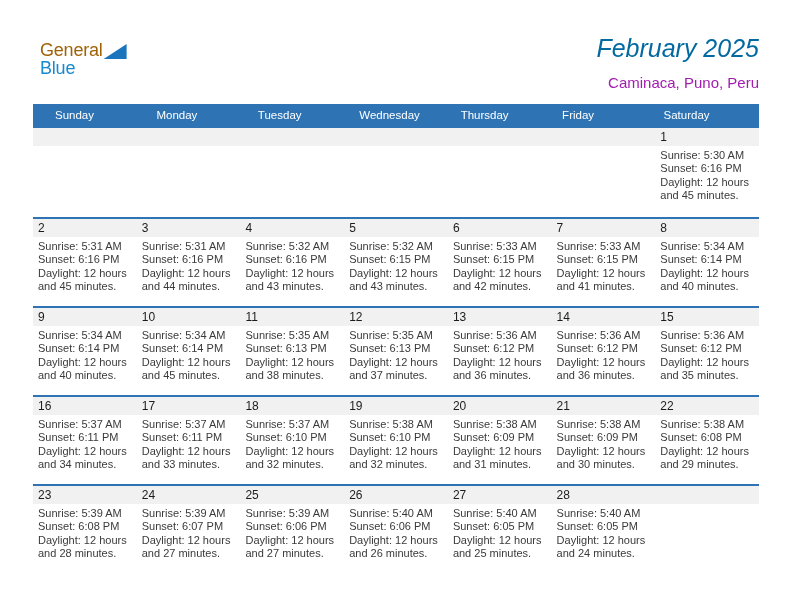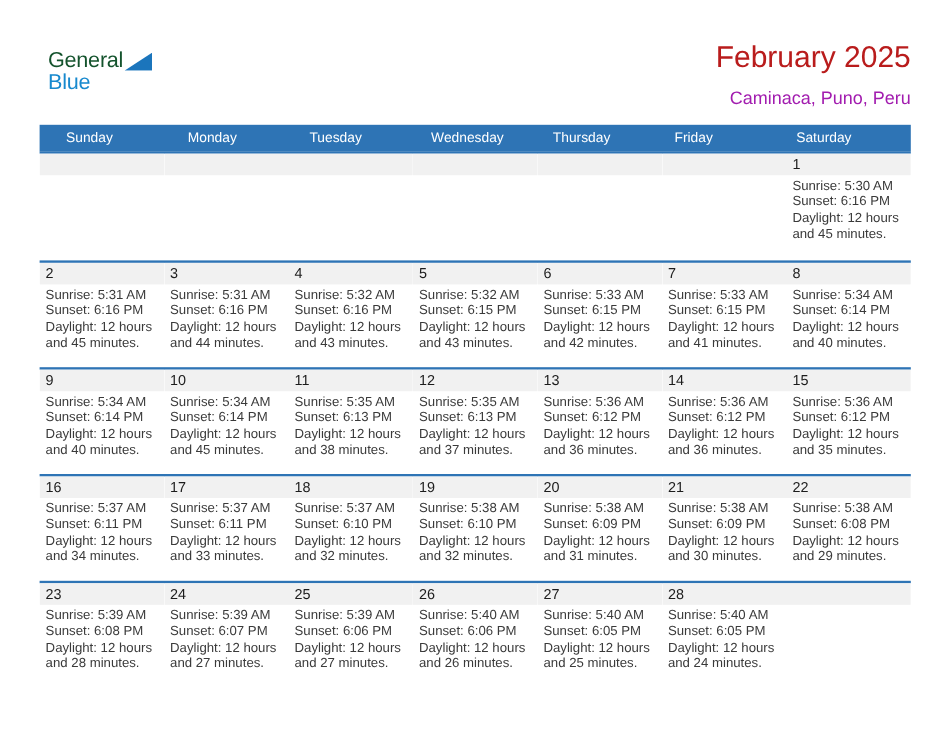--- a/index.html
+++ b/index.html
@@ -5,27 +5,27 @@
   html,body{margin:0;padding:0;}
   body{
     width:792px;height:612px;background:#ffffff;position:relative;
     font-family:"Liberation Sans", sans-serif;
     -webkit-font-smoothing:antialiased;
   }
   .page{position:absolute;inset:0;overflow:hidden;}
 
   
   .logo{position:absolute;left:40px;top:40px;}
-  .logo-line1{display:flex;align-items:flex-end;font-size:18px;color:#14532d;letter-spacing:-0.2px;}
+  .logo-line1{display:flex;align-items:flex-end;font-size:18px;color:#a16207;letter-spacing:-0.2px;}
   .logo-triangle{width:23px;height:15px;background:#1b75bc;clip-path:polygon(0 100%,100% 100%,100% 0);margin-left:1px;margin-bottom:2px;}
   .logo-line2{font-size:18px;color:#1789ce;margin-top:-3px;letter-spacing:-0.2px;}
 
   
   .title-block{position:absolute;right:33px;top:34px;text-align:right;}
-  .month-title{font-size:25px;color:#b91c1c;}
+  .month-title{font-size:25px;color:#0369a1;font-style:italic;}
   .location{font-size:15px;color:#a21caf;margin-top:11px;}
 
   
   .calendar{position:absolute;left:33px;top:104px;width:726px;}
   .weekday-row{display:flex;height:22px;background:#2e74b5;padding-left:16px;}
   .weekday{flex:1;display:flex;align-items:center;padding-left:6px;color:#ffffff;font-size:11.5px;}
   .week-row{display:flex;border-top:2px solid #2e74b5;height:89px;box-sizing:border-box;}
   .week-row.first{height:91px;}
   .week-row.last{height:93px;}
   .day-cell{flex:1;overflow:hidden;}

